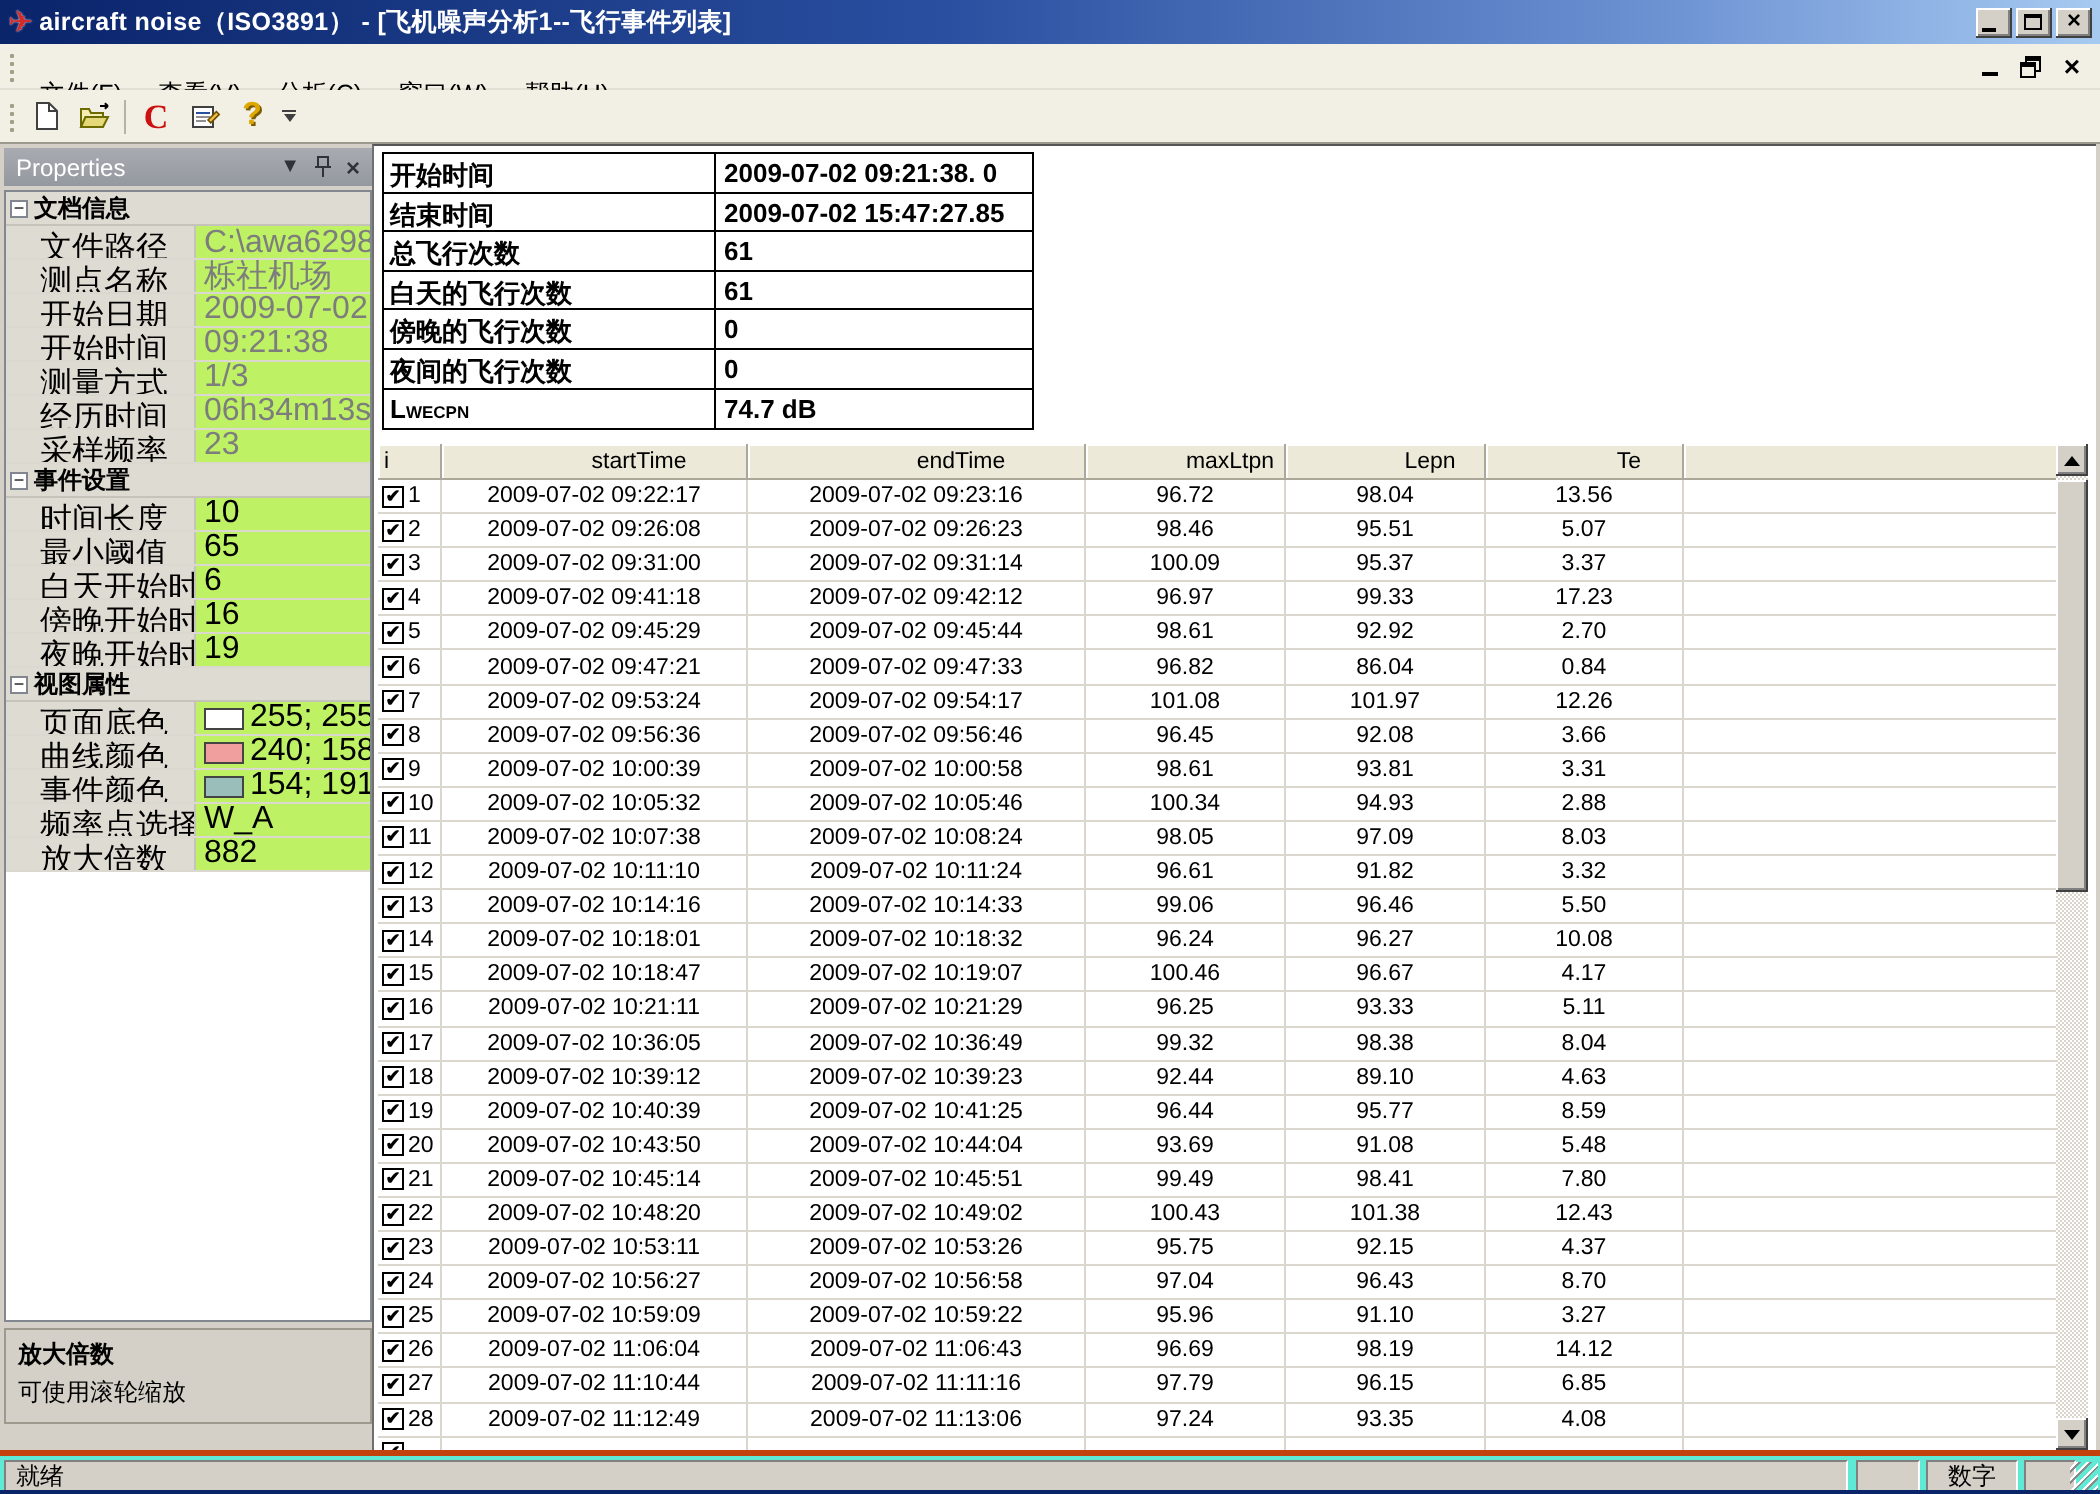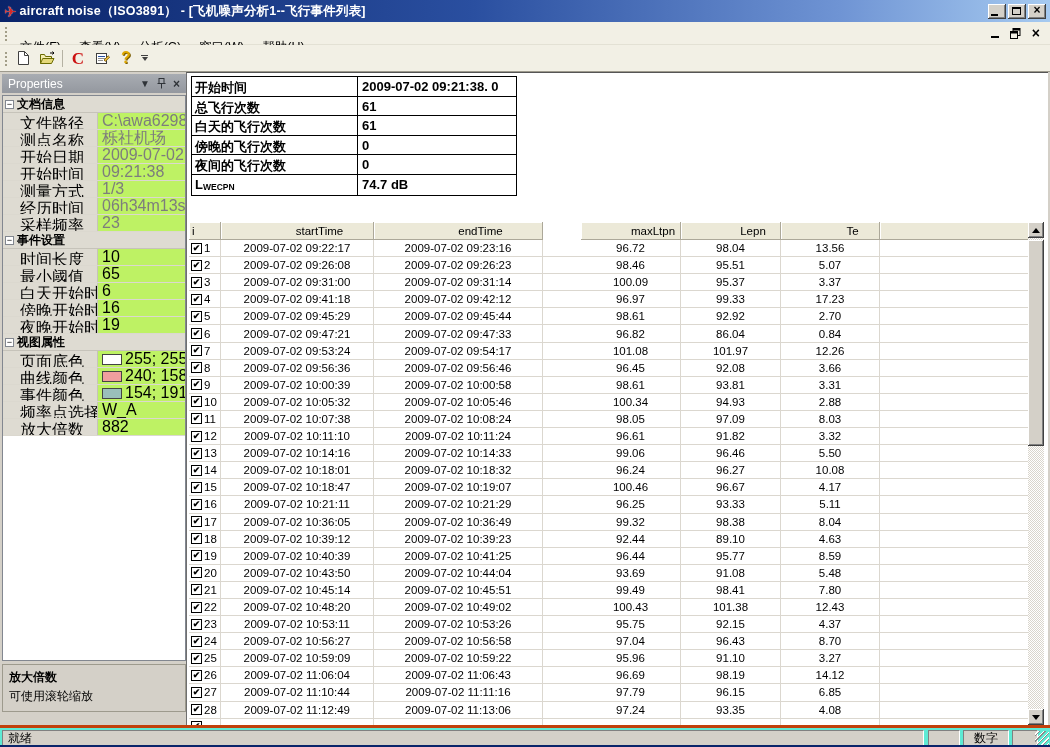--- a/index.html
+++ b/index.html
@@ -86,21 +86,21 @@
     white-space:nowrap;overflow:hidden;padding-left:45px;}
   .gh.c-i{justify-content:flex-start;padding-left:3px;}
   .gh.c-blank{border-right:none;}
   .grid-body{position:absolute;top:18px;left:0;right:16px;bottom:0;overflow:hidden;background:#fff;}
   .ev-row{display:flex;height:17.1px;border-bottom:1px solid #dbd7cf;}
   .ev-cell{border-right:1px solid #dbd7cf;font-size:11.5px;display:flex;align-items:center;
     justify-content:center;overflow:hidden;white-space:nowrap;}
   .c-i{width:32px;flex:none;}
   .c-start{width:153px;flex:none;}
   .c-end{width:169px;flex:none;}
-  .c-max{width:100px;flex:none;margin-left:38px;}
+  .c-max{width:100px;flex:none;}
   .c-lepn{width:100px;flex:none;}
   .c-te{width:99px;flex:none;}
   .c-blank{flex:1;border-right:none;}
   .ev-cell.c-i{justify-content:flex-start;padding-left:2px;gap:2px;}
   .cb{width:11px;height:11px;border:1px solid #000;background:#fff;font-size:9px;line-height:9px;
     text-align:center;font-weight:bold;flex:none;}
   .idx{font-size:11.5px;}
   
   .vsb{position:absolute;top:0;right:0;bottom:0;width:16px;}
   .sb-btn{position:absolute;left:0;width:16px;height:16px;background:#d4d0c8;
@@ -366,20 +366,24 @@
     </div>
 
     <div class="doc">
 
       <div class="sum">
           <div class="sum-row">
             <div class="sum-label">开始时间</div>
             <div class="sum-value">2009-07-02 09:21:38. 0</div>
           </div>
           <div class="sum-row">
+            <div class="sum-label">结束时间</div>
+            <div class="sum-value">2009-07-02 15:47:27.85</div>
+          </div>
+          <div class="sum-row">
             <div class="sum-label">总飞行次数</div>
             <div class="sum-value">61</div>
           </div>
           <div class="sum-row">
             <div class="sum-label">白天的飞行次数</div>
             <div class="sum-value">61</div>
           </div>
           <div class="sum-row">
             <div class="sum-label">傍晚的飞行次数</div>
             <div class="sum-value">0</div>

